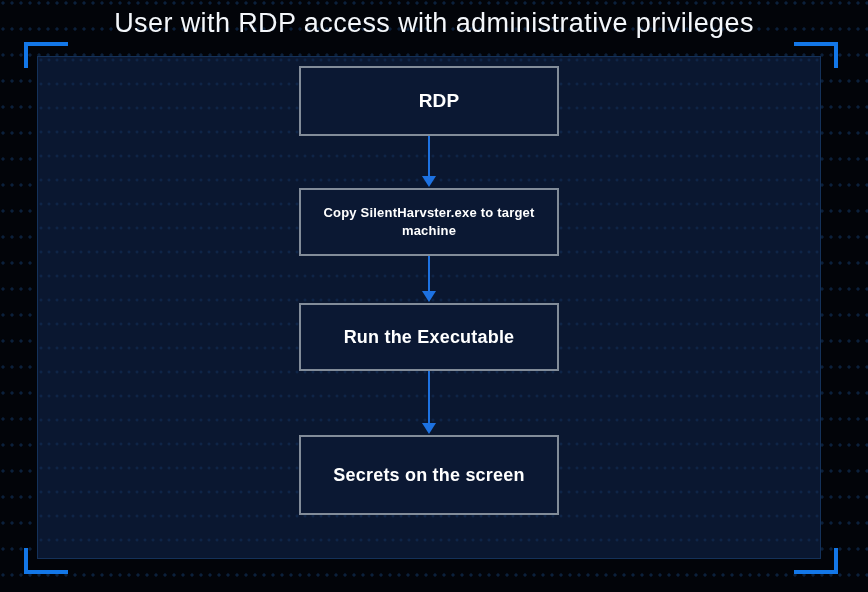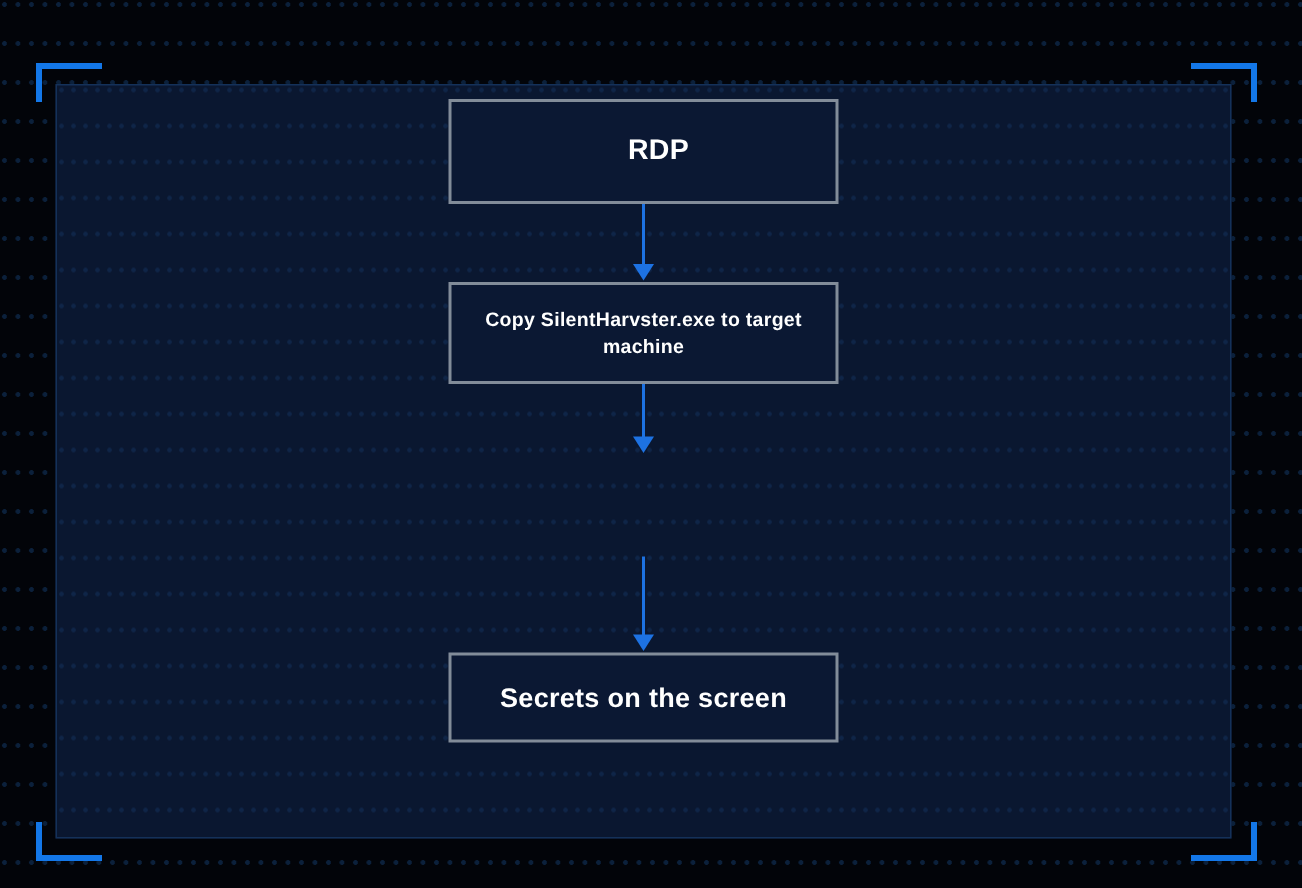--- a/index.html
+++ b/index.html
@@ -62,21 +62,21 @@
     display: flex;
     align-items: center;
     justify-content: center;
     text-align: center;
     font-weight: 700;
     letter-spacing: 0.2px;
   }
   .node-1 { top: 9px;   height: 70px; font-size: 19px; padding-left: 20px; }
   .node-2 { top: 131px; height: 68px; font-size: 13px; padding: 0 8px; line-height: 1.35; }
   .node-3 { top: 246px; height: 68px; font-size: 18px; }
-  .node-4 { top: 378px; height: 60px; font-size: 18px; }
+  .node-4 { top: 378px; height: 80px; font-size: 18px; }
 
   .arrow {
     position: absolute;
     left: 383px;           
     width: 16px;
     display: flex;
     flex-direction: column;
     align-items: center;
   }
   .arrow-1 { top: 79px;  height: 51px; }
@@ -94,20 +94,21 @@
     border-right: 7px solid transparent;
     border-top: 11px solid #1d72e2;
     margin-top: -1px;
   }
 </style>
 </head>
 <body>
 
 <div class="stage">
 
+  <div class="title">User with RDP access with administrative privileges</div>
 
   <div class="bracket tl"></div>
   <div class="bracket tr"></div>
   <div class="bracket bl"></div>
   <div class="bracket br"></div>
 
   <div class="panel">
 
     <div class="node node-1">
       <span>RDP</span>
@@ -120,20 +121,23 @@
 
     <div class="node node-2">
       <span>Copy  SilentHarvster.exe to target machine</span>
     </div>
 
     <div class="arrow arrow-2">
       <span class="line"></span>
       <span class="head"></span>
     </div>
 
+    <div class="node node-3">
+      <span>Run the Executable</span>
+    </div>
 
     <div class="arrow arrow-3">
       <span class="line"></span>
       <span class="head"></span>
     </div>
 
     <div class="node node-4">
       <span>Secrets on the screen</span>
     </div>
 

